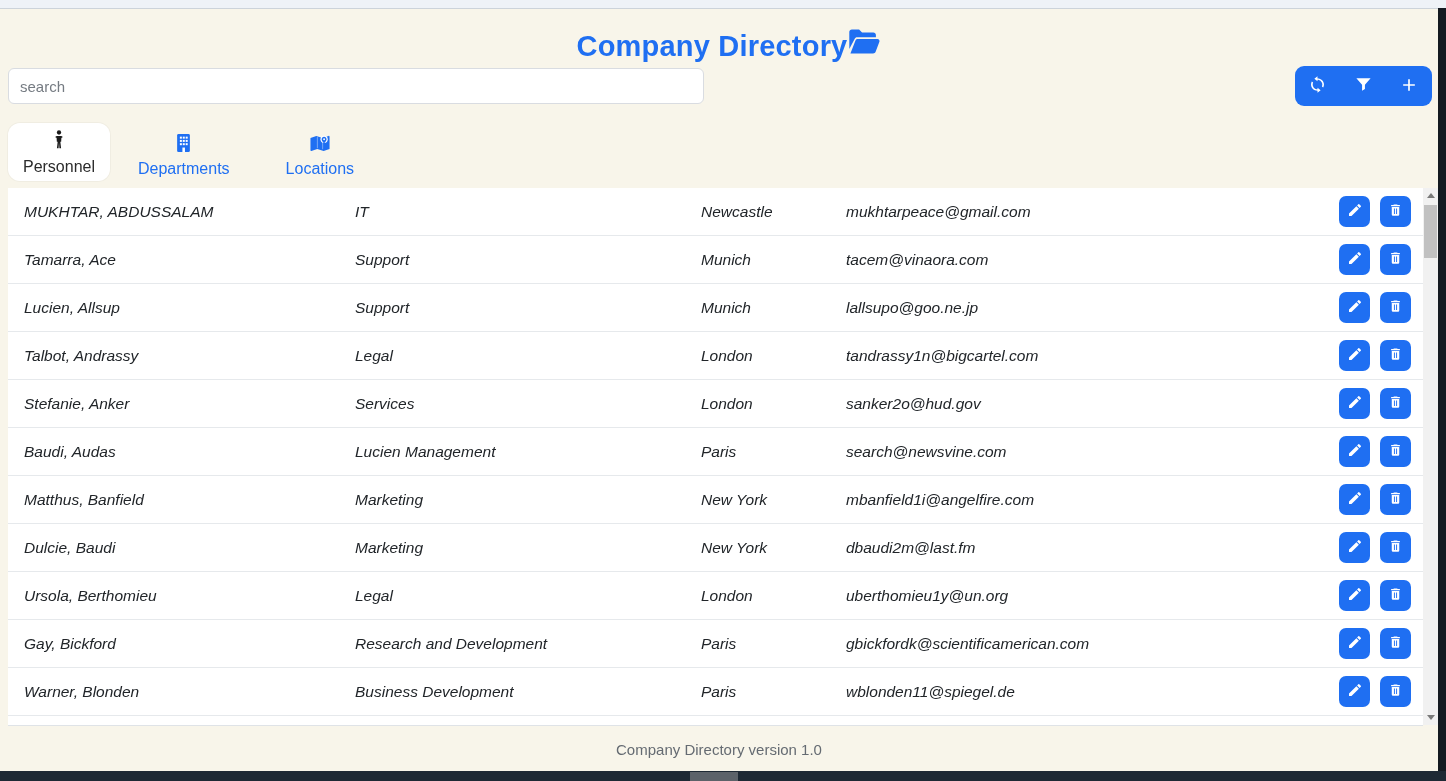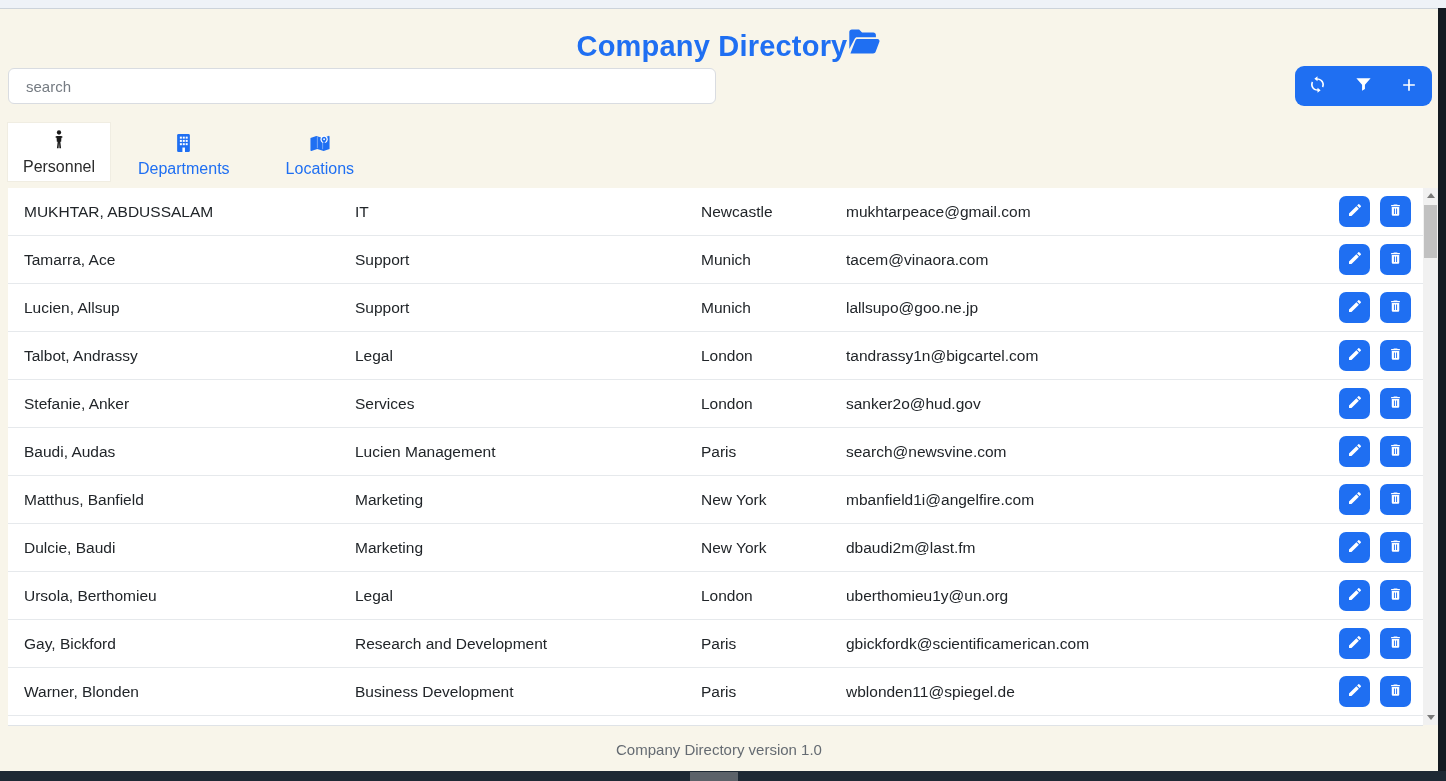--- a/index.html
+++ b/index.html
@@ -17,55 +17,55 @@
   .bottom-bar .hthumb{position:absolute;left:690px;top:1px;width:48px;height:9px;background:#5c6269;}
 
   
   .title-wrap{position:absolute;top:28px;left:10px;width:1438px;text-align:center;}
   .title{font-size:29px;font-weight:bold;color:#1f6ff2;letter-spacing:.2px;}
 
   
   .search-input{
     position:absolute;left:8px;top:68px;width:672px;height:34px;
     background:#fff;border:1px solid #d9dce1;border-radius:6px;
-    padding:0 17px;font-size:15px;color:#333;outline:none;
+    padding:0 11px;font-size:15px;color:#333;outline:none;
     font-family:"Liberation Sans", sans-serif;
   }
   .search-input::placeholder{color:#757b82;}
 
   
   .toolbar{
     position:absolute;top:66px;right:14px;width:137px;height:40px;
     background:#1f6ff2;border-radius:9px;display:flex;overflow:hidden;
   }
   .tb-btn{flex:1;display:flex;align-items:center;justify-content:center;background:transparent;border:none;cursor:pointer;padding:0;}
 
   
   .tabs{position:absolute;left:8px;top:123px;display:flex;align-items:flex-start;}
   .tab{display:flex;flex-direction:column;align-items:center;justify-content:center;gap:3px;cursor:pointer;}
   .tab-active{
-    width:102px;height:58px;background:#fff;border-radius:0;
+    width:102px;height:58px;background:#fff;border-radius:12px;
     color:#2b2b2b;box-shadow:0 0 0 1px rgba(0,0,0,0.03);
   }
   .tab-plain{padding:6px 10px;height:52px;color:#1f6ff2;}
   .tab .tab-label{font-size:16px;}
   .tabs .gap1{width:18px;}
   .tabs .gap2{width:36px;}
 
   
   .table{
     position:absolute;left:8px;top:188px;width:1415px;height:537px;
     background:#fff;border-bottom:1px solid #dfe3e7;
   }
   .row{
     height:47px;border-bottom:1px solid #e6e9ec;
     display:grid;grid-template-columns:331px 346px 145px 1fr auto;
     align-items:center;padding-left:16px;font-size:15.5px;color:#212529;
   }
-  .cell{overflow:hidden;white-space:nowrap;text-overflow:ellipsis;}
+  .cell{overflow:hidden;white-space:nowrap;text-overflow:ellipsis;font-style:italic;}
   .actions{display:flex;gap:10px;padding-right:12px;}
   .act-btn{
     width:31px;height:31px;border:none;border-radius:7px;background:#1f6ff2;
     display:flex;align-items:center;justify-content:center;cursor:pointer;padding:0;
   }
 
   
   .vscroll{position:absolute;left:1423px;top:188px;width:15px;height:537px;background:#f1f1f1;}
   .vs-arrow{position:absolute;left:0;width:15px;height:15px;display:flex;align-items:center;justify-content:center;}
   .vs-up{top:0;}

